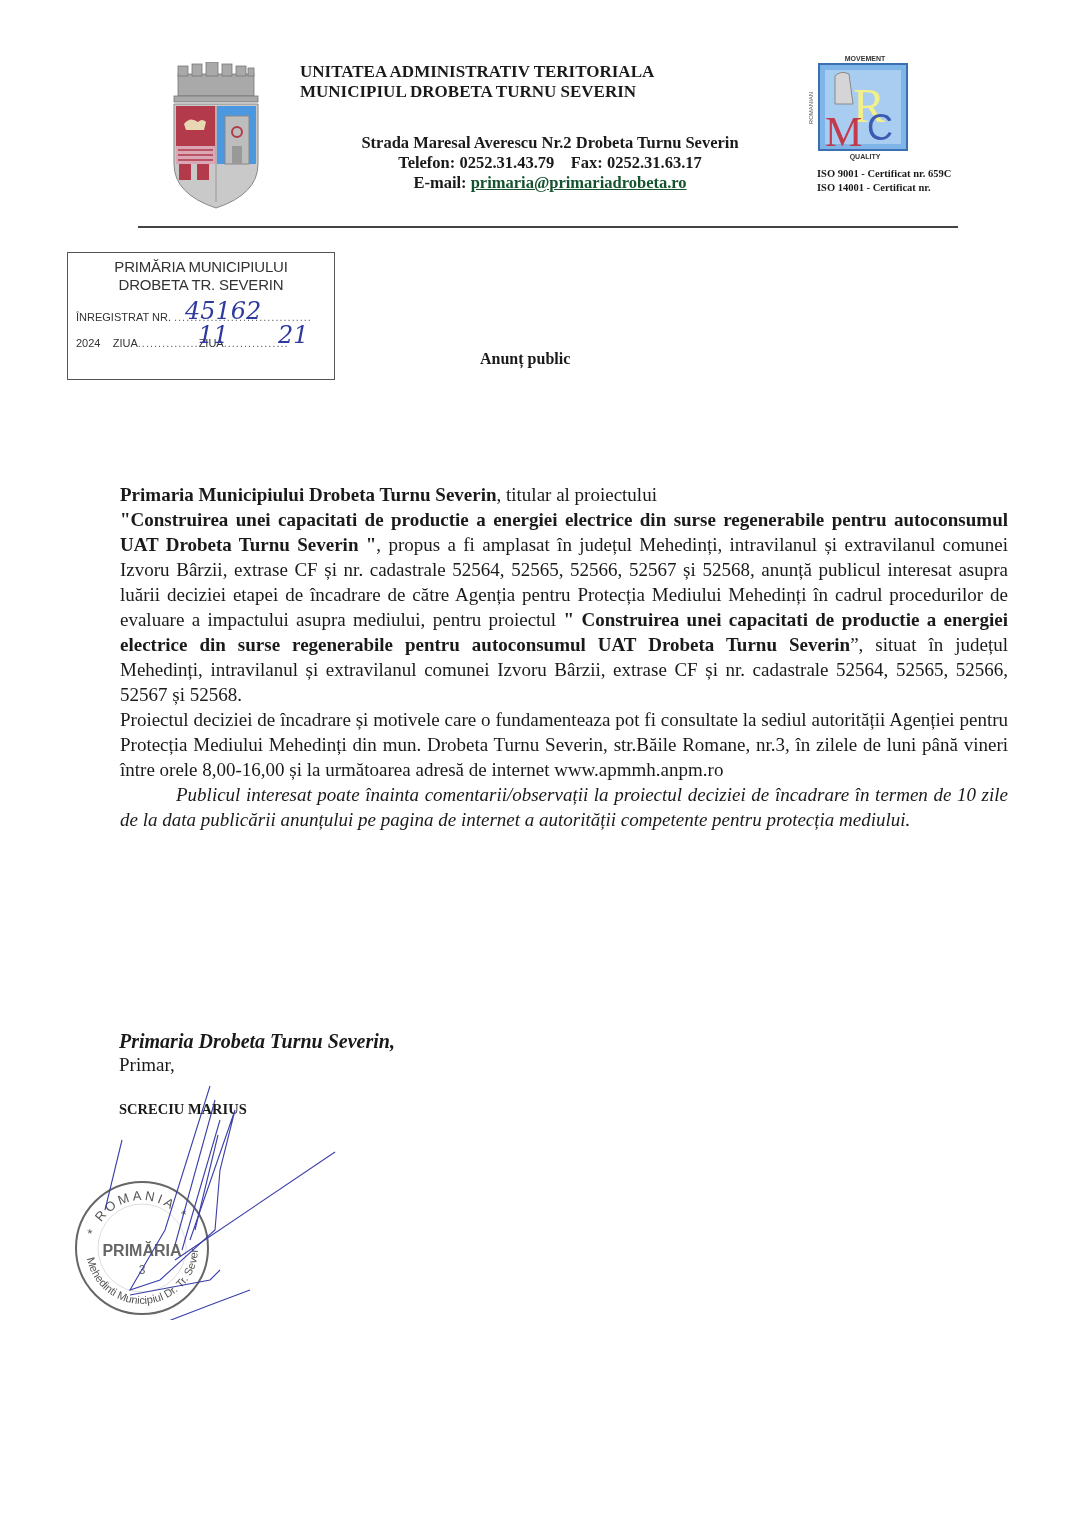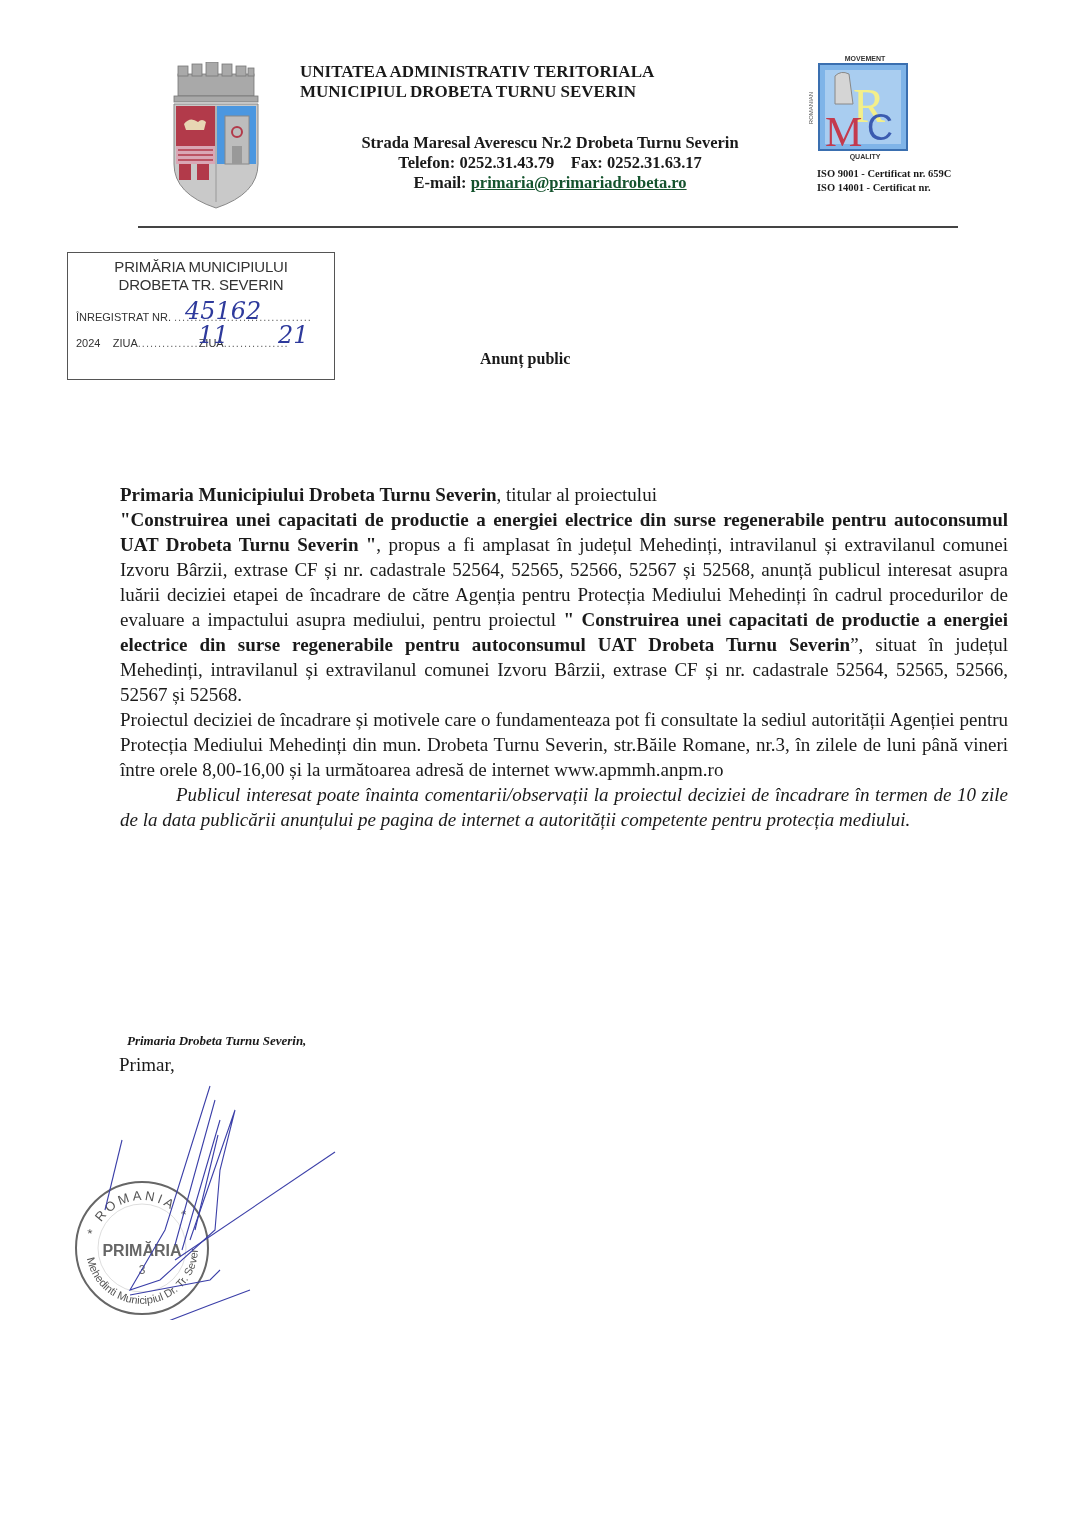--- a/index.html
+++ b/index.html
@@ -37,21 +37,21 @@
   #title { left: 480px; top: 350px; font-weight: bold; font-size: 16px; }
 
   
   #body { left: 120px; top: 482px; width: 888px; font-size: 19px; line-height: 25px;
     text-align: justify; }
   #body p { margin: 0; }
   #body .it { font-style: italic; text-indent: 56px; }
 
   
   #sig { left: 119px; top: 1029px; font-size: 19px; line-height: 24px; }
-  #sig .org { font-weight: bold; font-style: italic; font-size: 13px; margin-left: 8px; }
+  #sig .org { font-weight: bold; font-style: italic; font-size: 20px; }
   #sig .name { font-weight: bold; font-size: 14.5px; margin-top: 20px; }
 
   #seal { left: 72px; top: 1178px; width: 140px; height: 140px; }
   #signature { left: 70px; top: 1080px; width: 300px; height: 240px; }
 </style>
 </head>
 <body>
 
 <div id="coat" class="abs">
   <svg width="92" height="148" viewBox="0 0 92 148">
@@ -147,20 +147,21 @@
 
 <div id="body" class="abs">
   <p><b>Primaria Municipiului Drobeta Turnu Severin</b><span>, titular al proiectului</span><br><b>"Construirea unei capacitati de productie a energiei electrice din surse regenerabile pentru autoconsumul UAT Drobeta Turnu Severin "</b><span>, propus a fi amplasat în județul Mehedinți, intravilanul și extravilanul comunei Izvoru Bârzii, extrase CF și nr. cadastrale 52564, 52565, 52566, 52567 și 52568, anunță publicul interesat asupra luării deciziei etapei de încadrare de către Agenția pentru Protecția Mediului Mehedinți în cadrul procedurilor de evaluare a impactului asupra mediului, pentru proiectul  </span><b>" Construirea unei capacitati de productie a energiei electrice din surse regenerabile pentru autoconsumul UAT Drobeta Turnu Severin</b><span>”, situat în județul Mehedinți, intravilanul și extravilanul comunei Izvoru Bârzii, extrase CF și nr. cadastrale 52564, 52565, 52566, 52567 și 52568.</span></p>
   <p>Proiectul deciziei de încadrare și motivele care o fundamenteaza pot fi consultate la sediul autorității Agenției pentru Protecția Mediului Mehedinți din mun. Drobeta Turnu Severin, str.Băile Romane, nr.3, în zilele de luni până vineri între orele 8,00-16,00 și la următoarea adresă de internet www.apmmh.anpm.ro</p>
   <p class="it">Publicul interesat poate înainta comentarii/observații la proiectul deciziei de încadrare în termen de 10 zile de la data publicării anunțului pe pagina de internet a autorității competente pentru protecția mediului.</p>
 </div>
 
 <div id="sig" class="abs">
   <div class="org">Primaria Drobeta Turnu Severin,</div>
   <div>Primar,</div>
+  <div class="name">SCRECIU MARIUS</div>
 </div>
 
 <div id="seal" class="abs">
   <svg width="140" height="140" viewBox="0 0 140 140">
     <circle cx="70" cy="70" r="66" fill="none" stroke="#666" stroke-width="2"></circle>
     <circle cx="70" cy="70" r="44" fill="none" stroke="#bbb" stroke-width="0.5"></circle>
     <defs>
       <path id="sealTop" d="M22 70 A48 48 0 0 1 118 70"></path>
       <path id="sealBot" d="M14 70 A56 56 0 0 0 126 70"></path>
     </defs>

